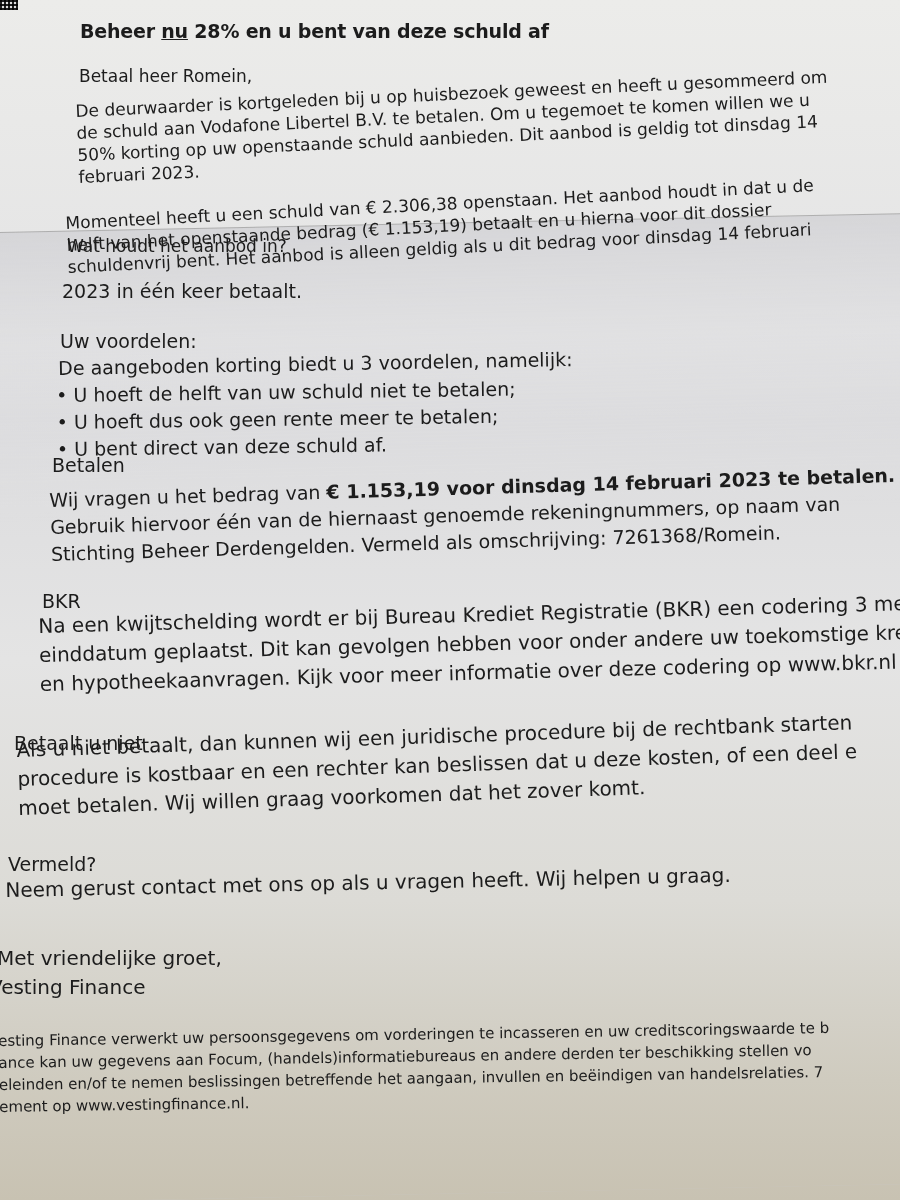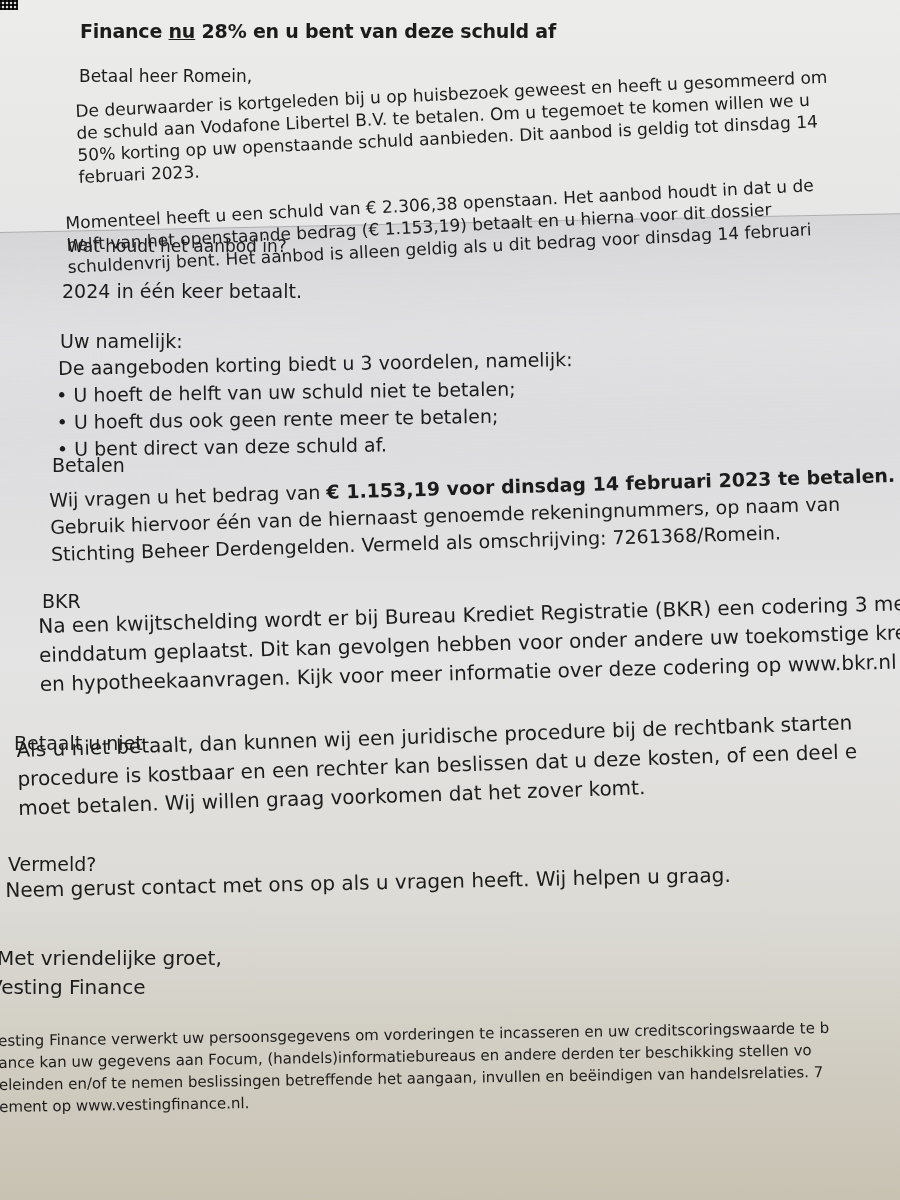--- a/index.html
+++ b/index.html
@@ -33,41 +33,41 @@
   </style>
 </head>
 <body>
 
 <div class="fold"></div>
 <div class="qr"></div>
 
 <div class="page">
 
   <div class="blk title" style="left:80px;top:20px;">
-    <span>Finance </span><u>nu</u><span> 28% en u bent van deze schuld af</span>
+    <span>Beheer </span><u>nu</u><span> 28% en u bent van deze schuld af</span>
   </div>
 
   <div class="blk txt" style="left:79px;top:65px;">Betaal heer Romein,</div>
 
   <div class="blk txt" style="left:75px;top:100px;transform:rotate(-2.6deg);">
     <span class="line">De deurwaarder is kortgeleden bij u op huisbezoek geweest en heeft u gesommeerd om</span>
     <span class="line">de schuld aan Vodafone Libertel B.V. te betalen. Om u tegemoet te komen willen we u</span>
     <span class="line">50% korting op uw openstaande schuld aanbieden. Dit aanbod is geldig tot dinsdag 14</span>
     <span class="line">februari 2023.</span>
   </div>
 
   <div class="blk txt" style="left:67px;top:190px;margin-top:45px;">Wat houdt het aanbod in?</div>
   <div class="blk txt" style="left:65px;top:212px;transform:rotate(-2.9deg);">
     <span class="line">Momenteel heeft u een schuld van € 2.306,38 openstaan. Het aanbod houdt in dat u de</span>
     <span class="line">helft van het openstaande bedrag (€ 1.153,19) betaalt en u hierna voor dit dossier</span>
     <span class="line">schuldenvrij bent. Het aanbod is alleen geldig als u dit bedrag voor dinsdag 14 februari</span>
   </div>
-  <div class="blk txt2" style="left:62px;top:278px;">2024 in één keer betaalt.</div>
+  <div class="blk txt2" style="left:62px;top:278px;">2023 in één keer betaalt.</div>
 
-  <div class="blk txt2" style="left:60px;top:328px;">Uw namelijk:</div>
+  <div class="blk txt2" style="left:60px;top:328px;">Uw voordelen:</div>
   <div class="blk txt2" style="left:58px;top:355px;transform:rotate(-1deg);">De aangeboden korting biedt u 3 voordelen, namelijk:</div>
   <div class="blk txt2" style="left:56px;top:382px;transform:rotate(-0.8deg);">
     <span class="line">• <span>U hoeft de helft van uw schuld niet te betalen;</span></span>
     <span class="line">• <span>U hoeft dus ook geen rente meer te betalen;</span></span>
     <span class="line">• <span>U bent direct van deze schuld af.</span></span>
   </div>
 
   <div class="blk txt2" style="left:52px;top:452px;">Betalen</div>
   <div class="blk txt2" style="left:49px;top:487px;transform:rotate(-1.7deg);">
     <span class="line"><span>Wij vragen u het bedrag van </span><span class="b">€ 1.153,19 voor dinsdag 14 februari 2023 te betalen.</span></span>

